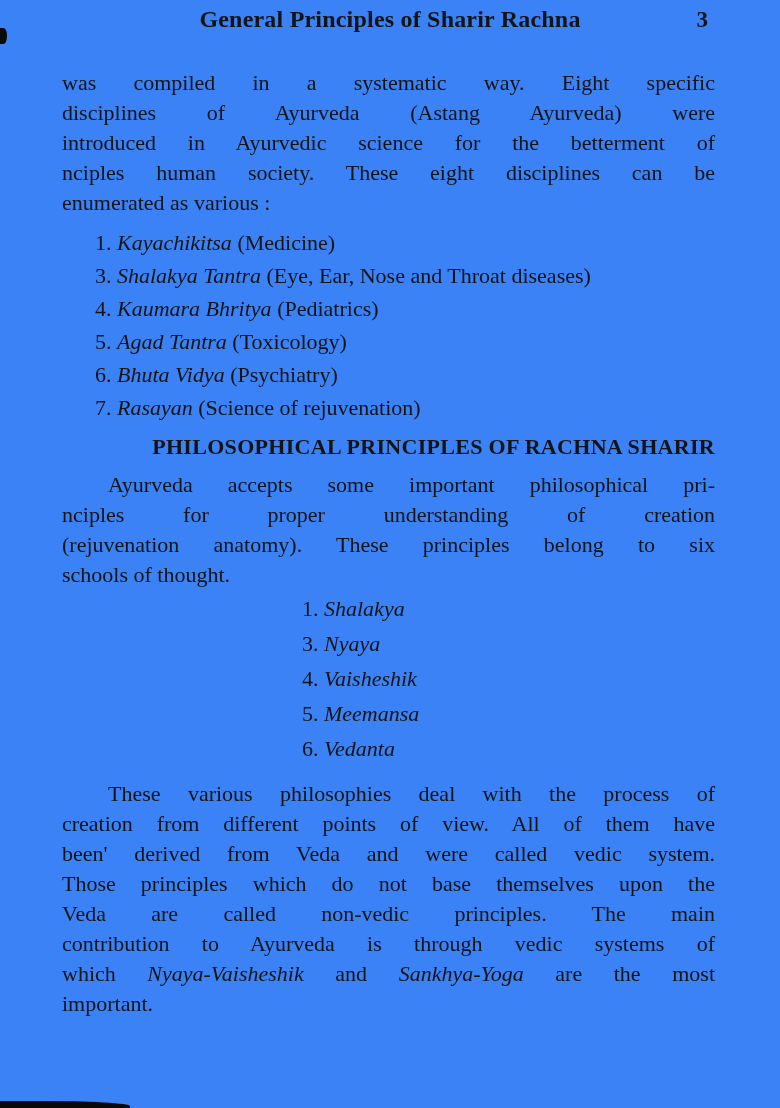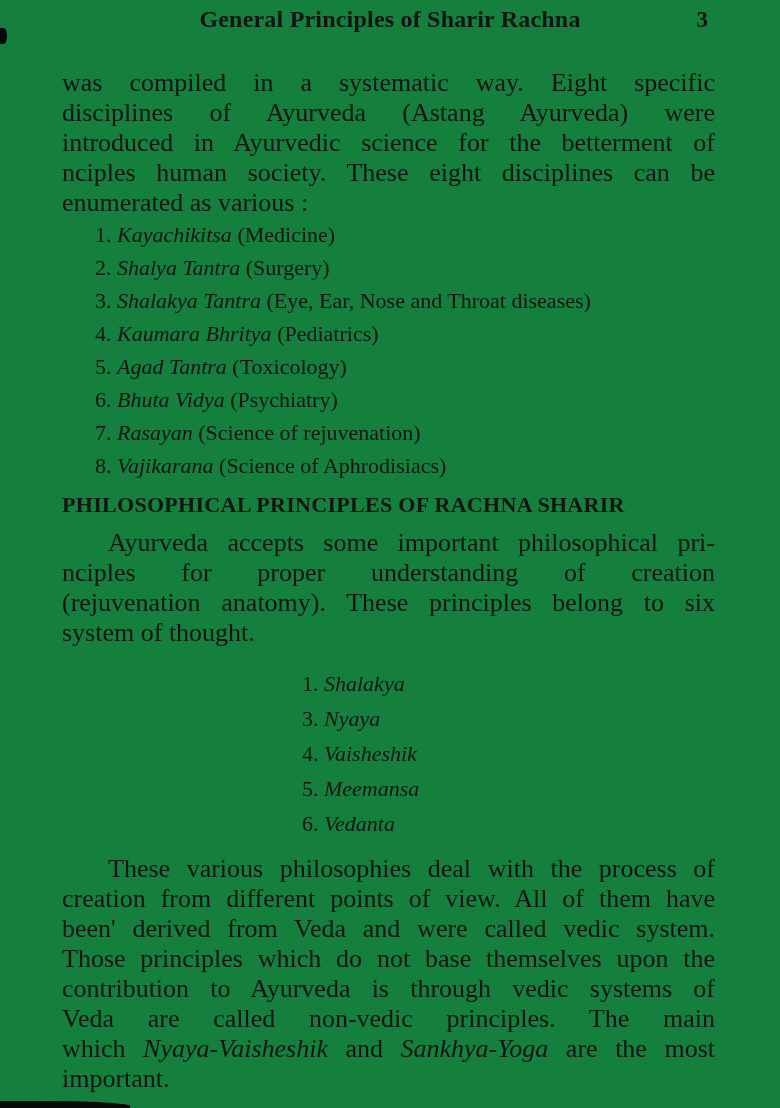--- a/index.html
+++ b/index.html
@@ -1,20 +1,20 @@
 <!DOCTYPE html>
 <html><head>
 <meta charset="utf-8">
 <style>
   html, body { margin: 0; padding: 0; background: #ffffff; }
   .page {
     position: relative;
     width: 780px;
     height: 1108px;
-    background: #15803d;
+    background: #3b82f6;
     color: #141414;
     font-family: "Liberation Serif", serif;
     overflow: hidden;
     box-sizing: border-box;
   }
   .page-header {
     position: relative;
     height: 32px;
     padding-top: 6px;
     text-align: center;
@@ -26,38 +26,39 @@
   }
   .page-number {
     position: absolute;
     right: 72px;
     top: 7px;
     font-size: 23px;
     font-weight: bold;
   }
   .page-body { padding: 0 65px 0 62px; }
 
-  .para { font-size: 26px; line-height: 30px; }
+  .para { font-size: 22px; line-height: 30px; }
   .jline { text-align: justify; text-align-last: justify; }
   .jline.last { text-align-last: left; }
   .indent { text-indent: 46px; }
 
   .intro { margin-top: 30px; }
 
   .list-block { font-size: 22px; }
-  .disciplines { margin-top: 0; line-height: 33px; padding-left: 33px; }
-  .schools { margin-top: 18px; line-height: 35px; padding-left: 240px; }
+  .disciplines { margin-top: 8px; line-height: 33px; padding-left: 33px; }
+  .schools { margin-top: 1px; line-height: 35px; padding-left: 240px; }
   .list-item .term { font-style: italic; }
 
   .section-heading {
     margin: 8px 0 0 0;
     font-size: 22px;
     line-height: 30px;
     font-weight: bold;
     letter-spacing: 0.3px;
+    text-align: right;
   }
   .philosophy { margin-top: 8px; }
   .closing { margin-top: 13px; }
 
   .scan-mark { position: absolute; background: #090909; }
   .scan-top {
     left: 0; top: 28px;
     width: 7px; height: 16px;
     border-radius: 0 60% 60% 0;
   }
@@ -90,25 +91,20 @@
       <div class="jline last">enumerated as various :</div>
     </div>
 
     <div class="list-block disciplines">
       <div class="list-item">
         <span class="num">1.</span>
         <i class="term">Kayachikitsa</i>
         <span class="desc">(Medicine)</span>
       </div>
       <div class="list-item">
-        <span class="num">2.</span>
-        <i class="term">Shalya Tantra</i>
-        <span class="desc">(Surgery)</span>
-      </div>
-      <div class="list-item">
         <span class="num">3.</span>
         <i class="term">Shalakya Tantra</i>
         <span class="desc">(Eye, Ear, Nose and Throat diseases)</span>
       </div>
       <div class="list-item">
         <span class="num">4.</span>
         <i class="term">Kaumara Bhritya</i>
         <span class="desc">(Pediatrics)</span>
       </div>
       <div class="list-item">
@@ -119,34 +115,29 @@
       <div class="list-item">
         <span class="num">6.</span>
         <i class="term">Bhuta Vidya</i>
         <span class="desc">(Psychiatry)</span>
       </div>
       <div class="list-item">
         <span class="num">7.</span>
         <i class="term">Rasayan</i>
         <span class="desc">(Science of rejuvenation)</span>
       </div>
-      <div class="list-item">
-        <span class="num">8.</span>
-        <i class="term">Vajikarana</i>
-        <span class="desc">(Science of Aphrodisiacs)</span>
-      </div>
     </div>
 
     <h2 class="section-heading">PHILOSOPHICAL PRINCIPLES OF RACHNA SHARIR</h2>
 
     <div class="para philosophy">
       <div class="jline indent">Ayurveda accepts some important philosophical pri-</div>
       <div class="jline">nciples for proper understanding of creation</div>
       <div class="jline">(rejuvenation anatomy). These principles belong to six</div>
-      <div class="jline last">system of thought.</div>
+      <div class="jline last">schools of thought.</div>
     </div>
 
     <div class="list-block schools">
       <div class="list-item">
         <span class="num">1.</span>
         <i class="term">Shalakya</i>
       </div>
       <div class="list-item">
         <span class="num">3.</span>
         <i class="term">Nyaya</i>
@@ -163,20 +154,20 @@
         <span class="num">6.</span>
         <i class="term">Vedanta</i>
       </div>
     </div>
 
     <div class="para closing">
       <div class="jline indent">These various philosophies deal with the process of</div>
       <div class="jline">creation from different points of view. All of them have</div>
       <div class="jline">been' derived from Veda and were called vedic system.</div>
       <div class="jline">Those principles which do not base themselves upon the</div>
+      <div class="jline">Veda are called non-vedic principles. The main</div>
       <div class="jline">contribution to Ayurveda is through vedic systems of</div>
-      <div class="jline">Veda are called non-vedic principles. The main</div>
       <div class="jline"><span>which </span><i>Nyaya-Vaisheshik</i><span> and </span><i>Sankhya-Yoga</i><span> are the most</span></div>
       <div class="jline last">important.</div>
     </div>
 
   </main>
 </div>
 
 </body></html>

